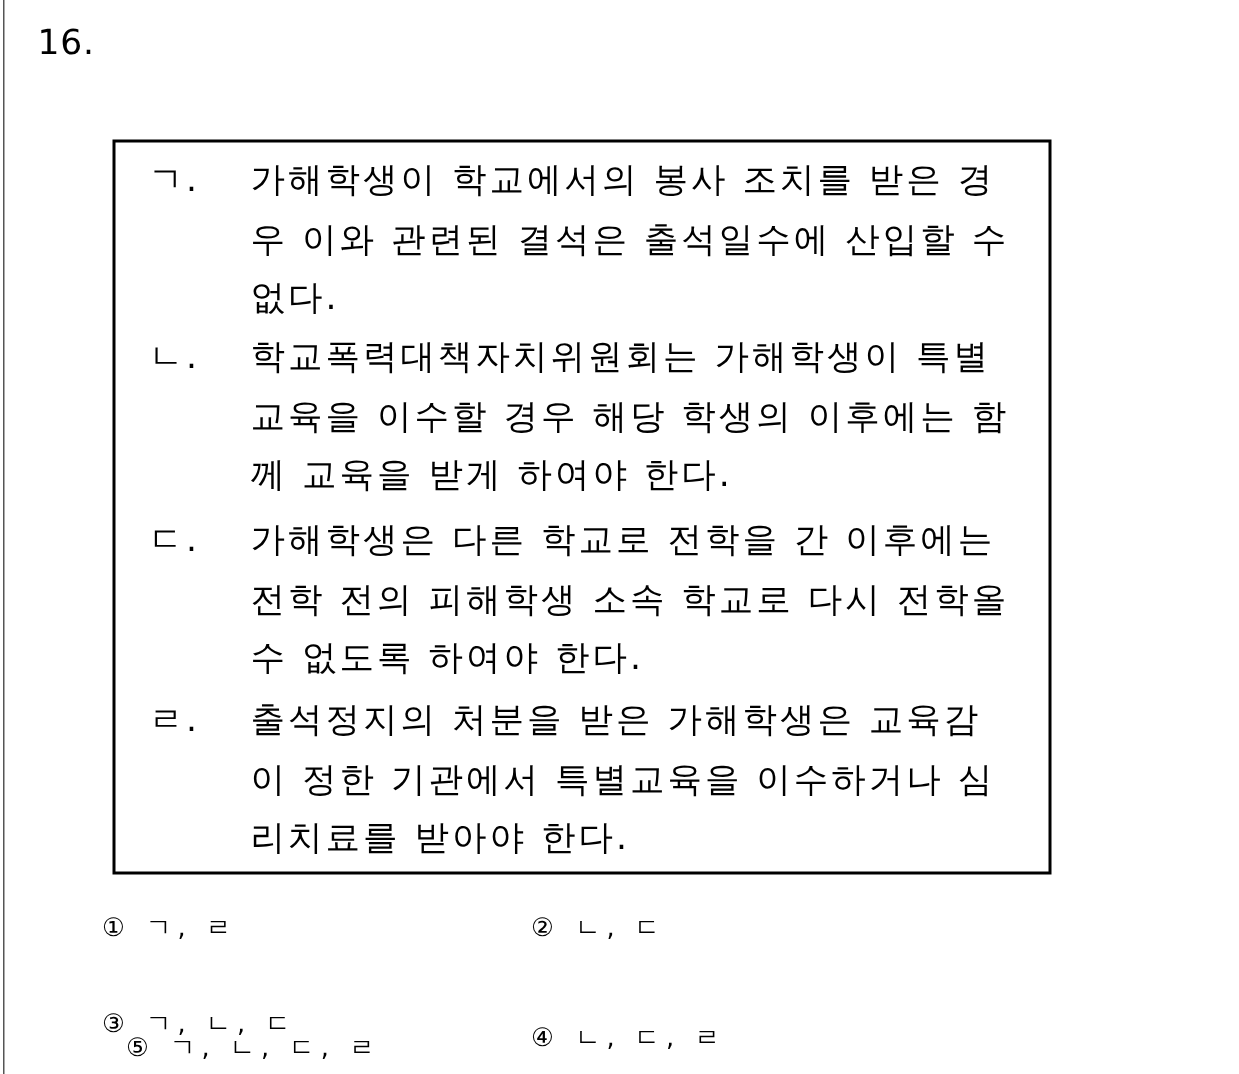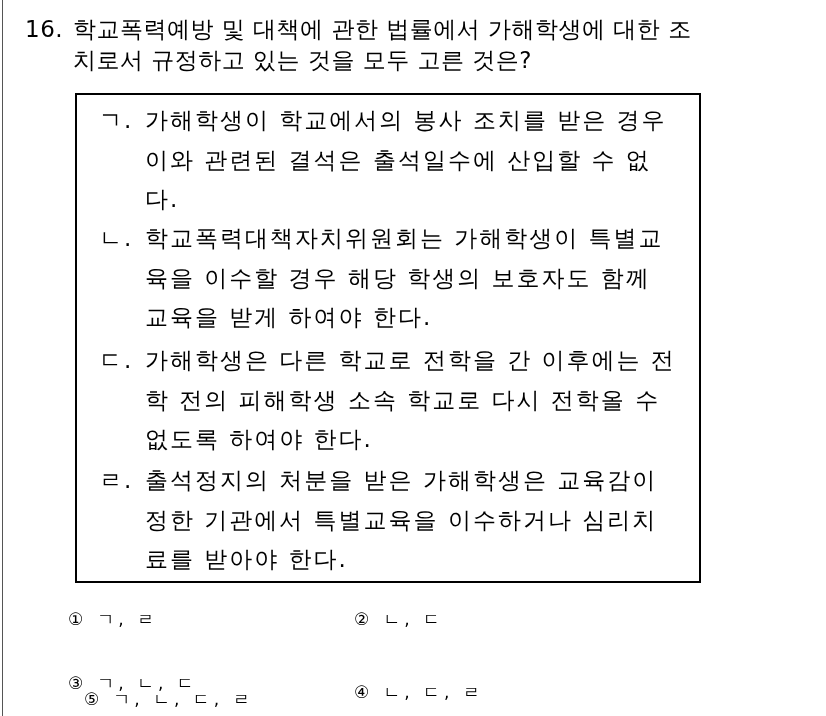--- a/index.html
+++ b/index.html
@@ -20,52 +20,50 @@
     .q-line2 { padding-left: 48px; }
     .box {
       position: absolute; left: 75px; top: 93px; width: 622px; height: 486px;
       border: 2px solid #000;
     }
     .item {
       position: absolute; left: 22px; width: 580px;
       font-size: 23px; line-height: 39.5px; letter-spacing: 2px;
     }
     .item .marker { position: absolute; left: 0; top: 0; width: 44px; }
-    .item .text { margin-left: 46px; }
+    .item .text { margin-left: 68px; }
     .item-1 { top: 6px; }
     .item-2 { top: 124px; }
     .item-3 { top: 246px; }
     .item-4 { top: 366px; }
     .choice {
       position: absolute; font-size: 17px; line-height: 28px; letter-spacing: 4px;
       font-family: "DejaVu Sans", sans-serif;
     }
     .choice .num { margin-right: 10px; }
   </style>
 </head>
 <body>
 
 <div class="page-border"></div>
 
 <div class="question">
   <div class="q-line1">
     <span class="q-num">16.</span>
-    <span>학교폭력예방 및 대책에 관한 법률에서 가해학생에 대한 조</span>
   </div>
-  <div class="q-line2">치로서 규정하고 있는 것을 모두 고른 것은?</div>
 </div>
 
 <div class="box">
   <div class="item item-1">
     <span class="marker">ㄱ.</span>
     <div class="text">가해학생이 학교에서의 봉사 조치를 받은 경우 이와 관련된 결석은 출석일수에 산입할 수 없다.</div>
   </div>
   <div class="item item-2">
     <span class="marker">ㄴ.</span>
-    <div class="text">학교폭력대책자치위원회는 가해학생이 특별교육을 이수할 경우 해당 학생의 보호자도 함께 교육을 받게 하여야 한다.</div>
+    <div class="text">학교폭력대책자치위원회는 가해학생이 특별교육을 이수할 경우 해당 학생의 이후에는 함께 교육을 받게 하여야 한다.</div>
   </div>
   <div class="item item-3">
     <span class="marker">ㄷ.</span>
     <div class="text">가해학생은 다른 학교로 전학을 간 이후에는 전학 전의 피해학생 소속 학교로 다시 전학올 수 없도록 하여야 한다.</div>
   </div>
   <div class="item item-4">
     <span class="marker">ㄹ.</span>
     <div class="text">출석정지의 처분을 받은 가해학생은 교육감이 정한 기관에서 특별교육을 이수하거나 심리치료를 받아야 한다.</div>
   </div>
 </div>

